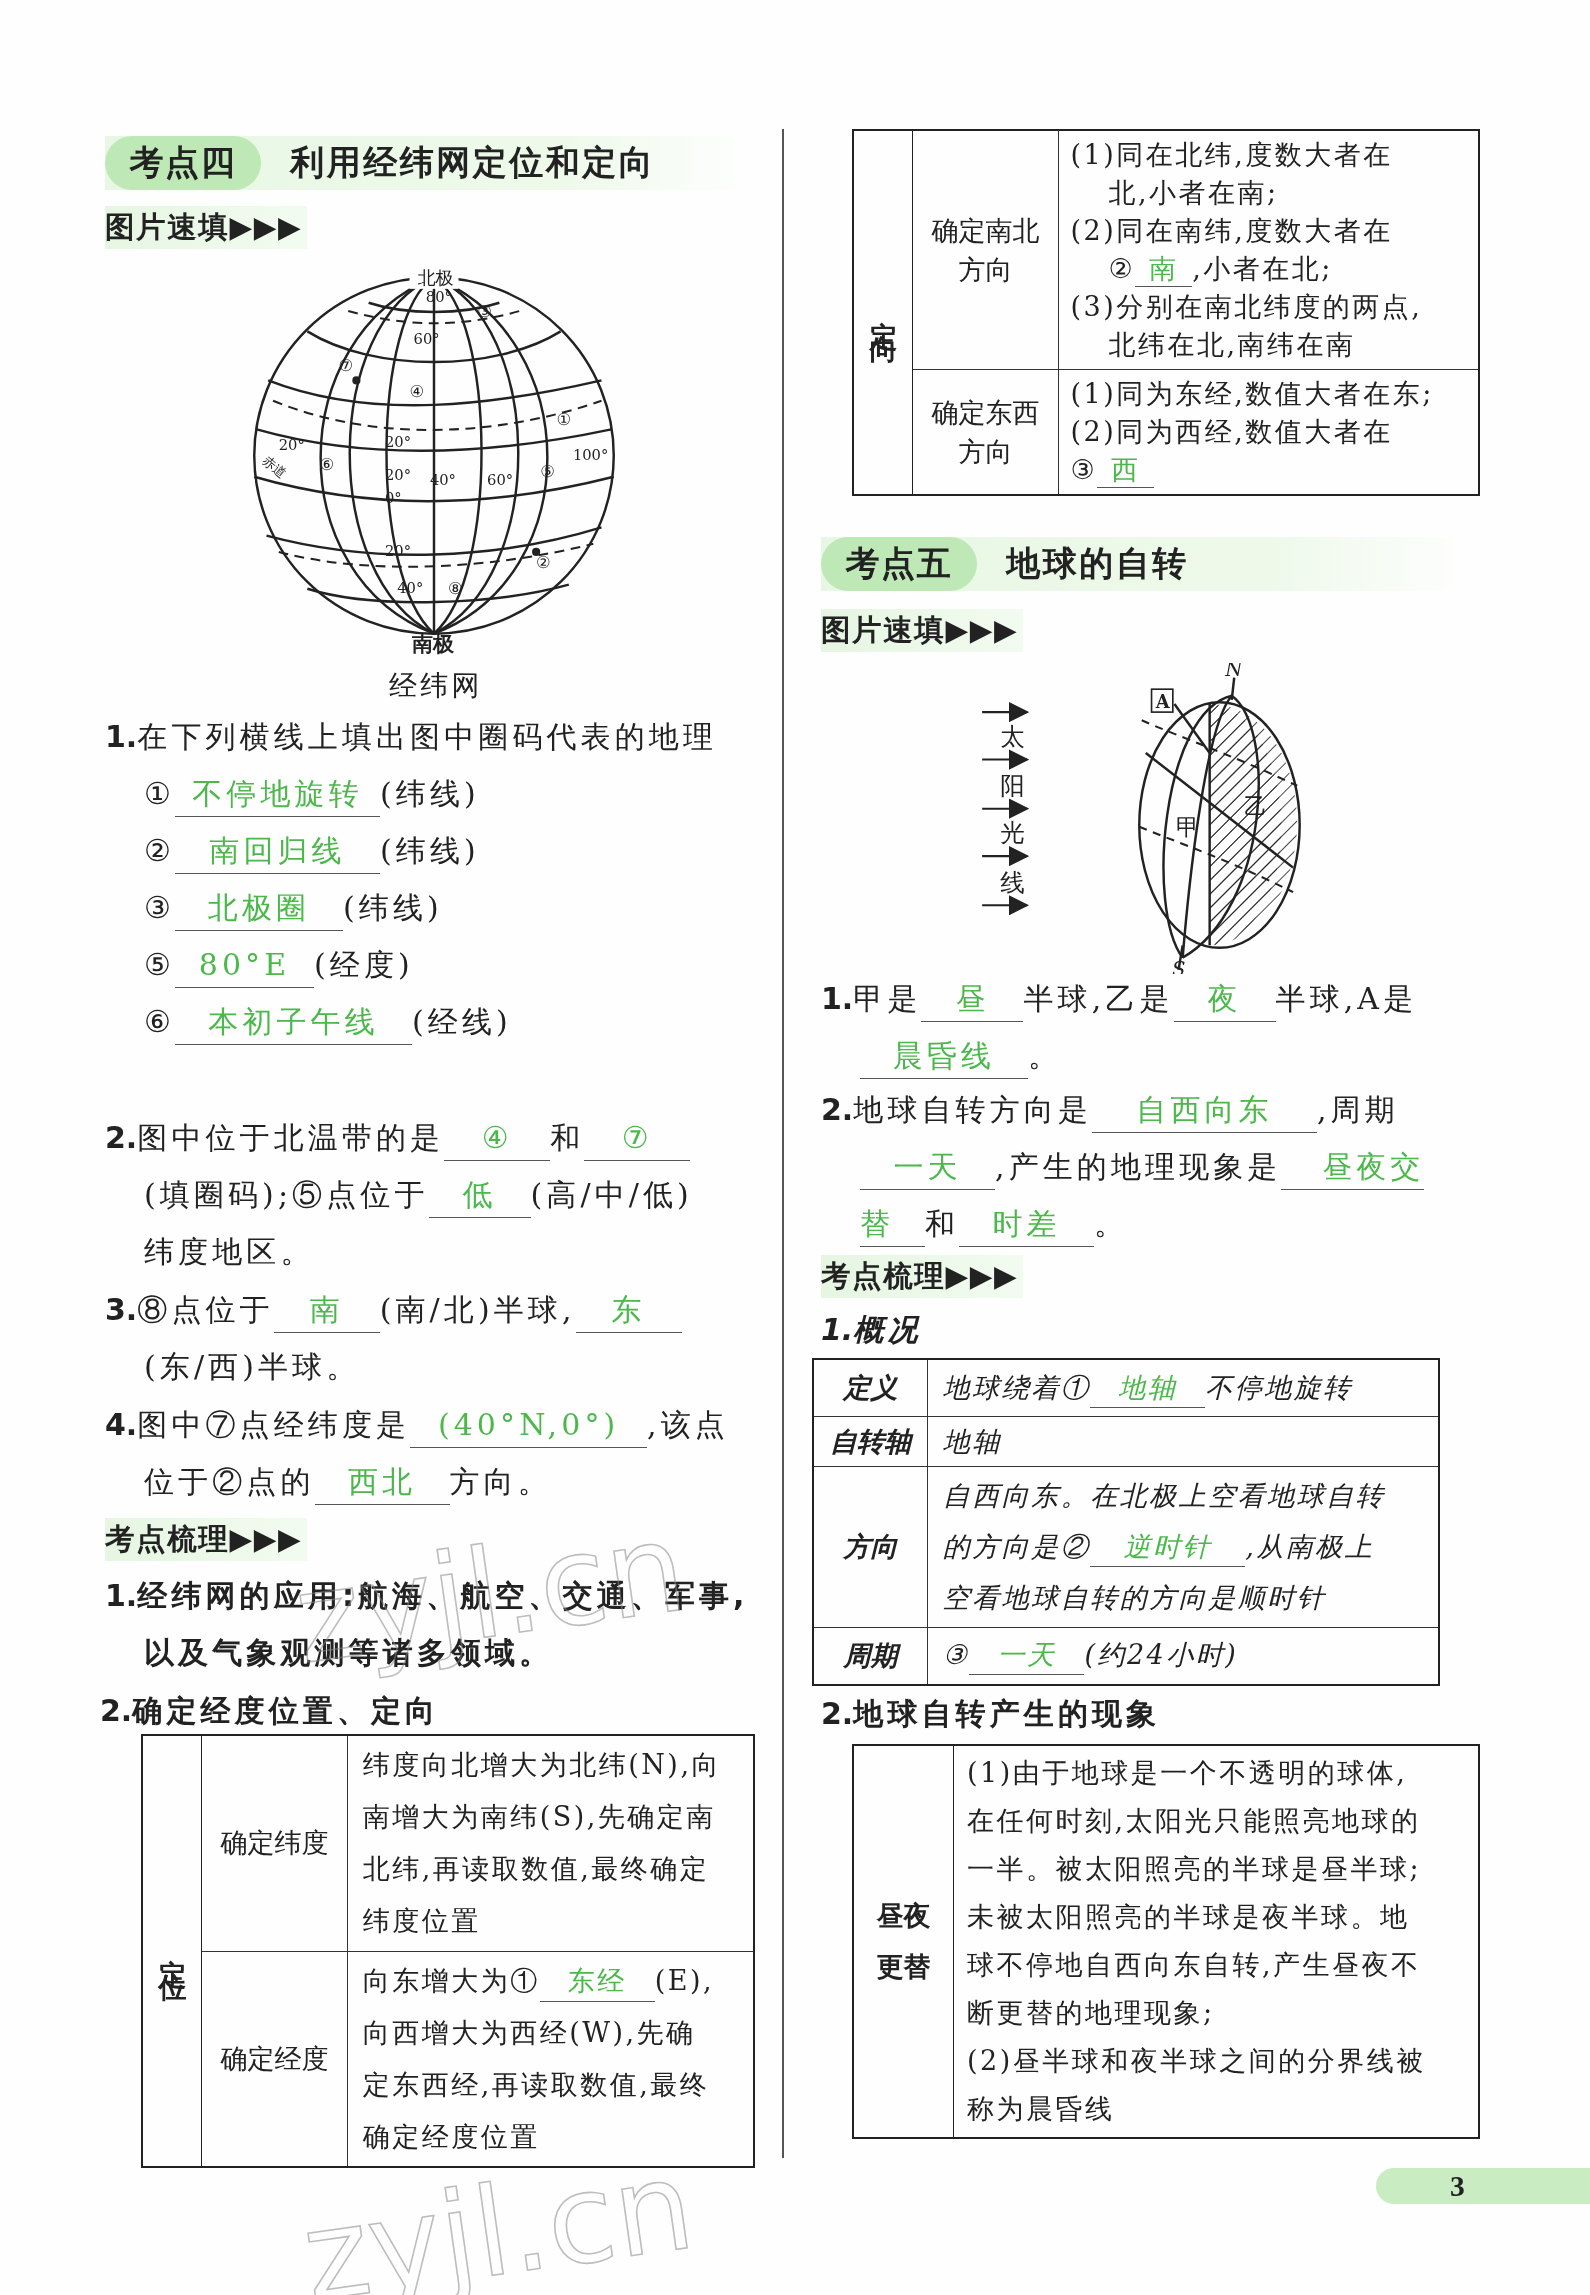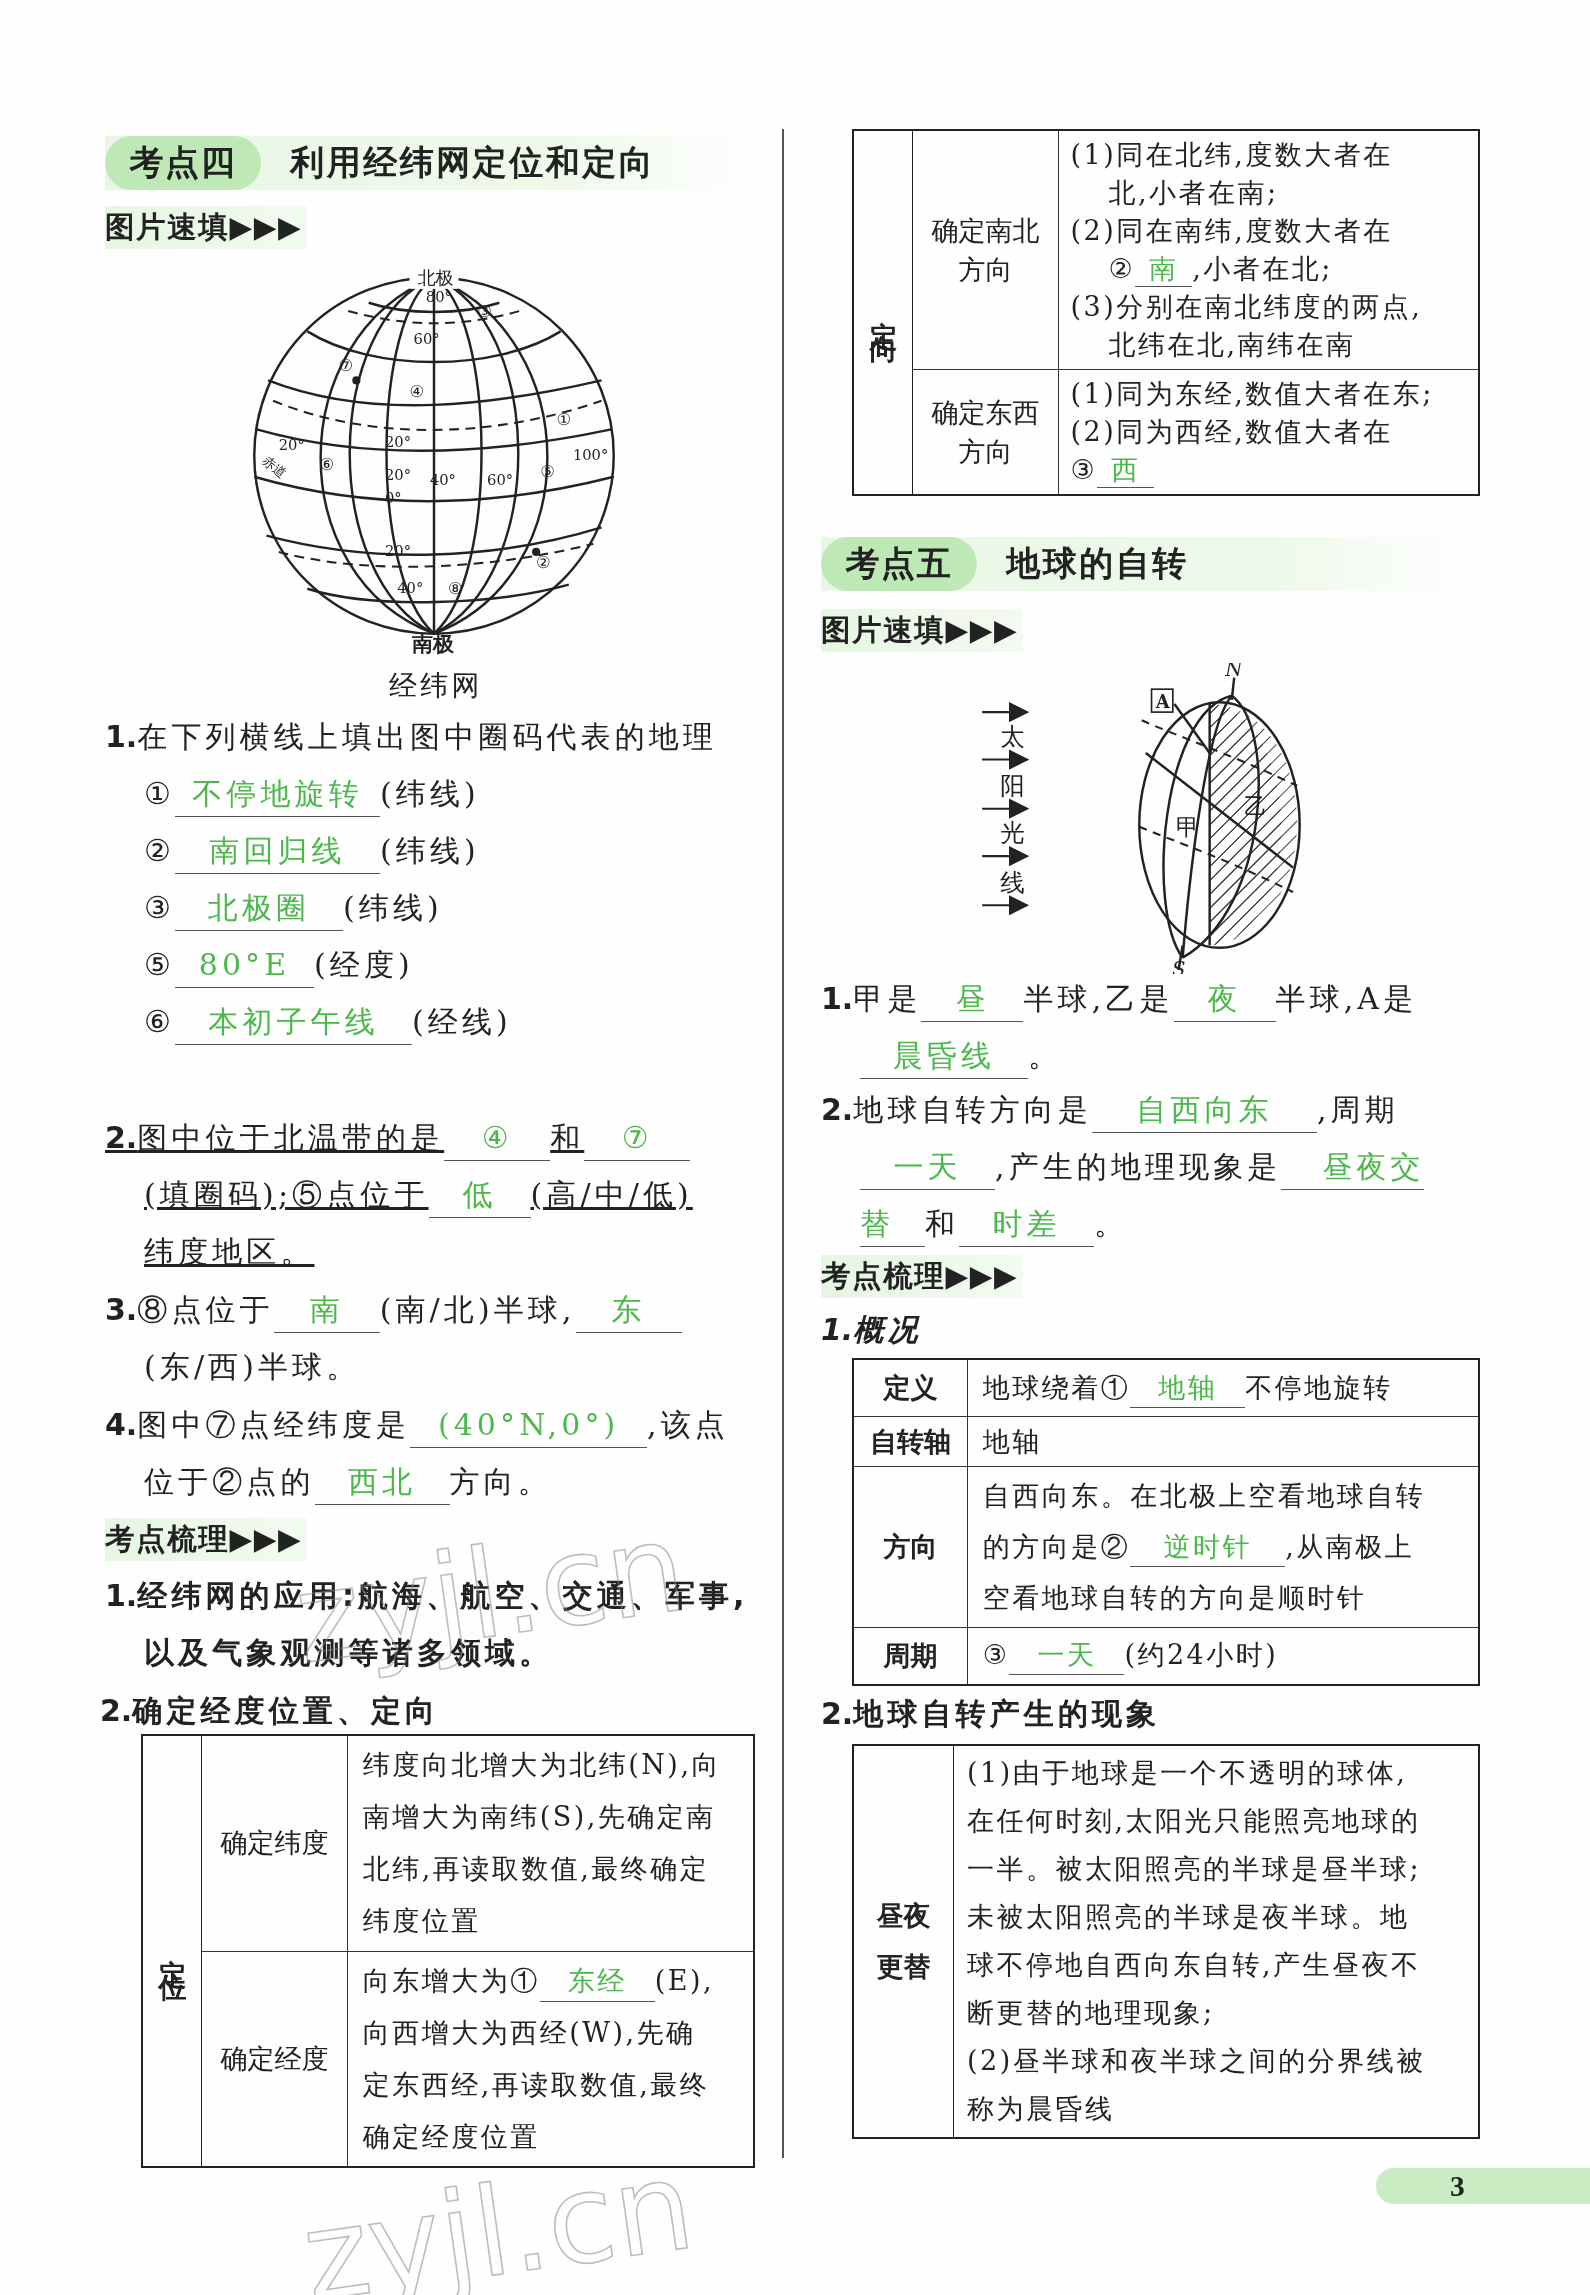--- a/index.html
+++ b/index.html
@@ -100,21 +100,21 @@
 
 <div class="abs q" style="left:105px;top:708px;width:654px;">
   <div><span class="qn">1.</span><span>在下列横线上填出图中圈码代表的地理</span></div>
   <div style="padding-left:39px;"><span>①</span><span class="blank" style="width:205px">不停地旋转</span><span>(纬线)</span></div>
   <div style="padding-left:39px;"><span>②</span><span class="blank" style="width:205px">南回归线</span><span>(纬线)</span></div>
   <div style="padding-left:39px;"><span>③</span><span class="blank" style="width:168px">北极圈</span><span>(纬线)</span></div>
   <div style="padding-left:39px;"><span>⑤</span><span class="blank" style="width:139px">80°E</span><span>(经度)</span></div>
   <div style="padding-left:39px;"><span>⑥</span><span class="blank" style="width:237px">本初子午线</span><span>(经线)</span></div>
 </div>
 
-<div class="abs q" style="left:105px;top:1109px;width:654px;text-decoration:underline;">
+<div class="abs q" style="left:105px;top:1109px;width:654px;">
   <div><span class="qn">2.</span><span>图中位于北温带的是</span><span class="blank" style="width:106px">④</span><span>和</span><span class="blank" style="width:106px">⑦</span></div>
   <div style="padding-left:39px;"><span>(填圈码);⑤点位于</span><span class="blank" style="width:102px">低</span><span>(高/中/低)</span></div>
   <div style="padding-left:39px;">纬度地区。</div>
 </div>
 
 <div class="abs q" style="left:105px;top:1281px;width:654px;">
   <div><span class="qn">3.</span><span>⑧点位于</span><span class="blank" style="width:106px">南</span><span>(南/北)半球,</span><span class="blank" style="width:106px">东</span></div>
   <div style="padding-left:39px;">(东/西)半球。</div>
 </div>
 
@@ -255,21 +255,21 @@
   <div><span class="qn">2.</span><span>地球自转方向是</span><span class="blank" style="width:225px">自西向东</span><span>,周期</span></div>
   <div style="padding-left:39px;"><span class="blank" style="width:135px">一天</span><span>,产生的地理现象是</span><span class="blank" style="width:143px;text-align:right;">昼夜交</span></div>
   <div style="padding-left:39px;"><span class="blank" style="width:65px;text-align:left;">替</span><span>和</span><span class="blank" style="width:135px">时差</span><span>。</span></div>
 </div>
 
 <div class="abs sub" style="left:821px;top:1255px;">考点梳理▶▶▶</div>
 <div class="abs q" style="left:821px;top:1301px;font-weight:bold;font-style:italic;">
   <span class="qn">1.</span><span class="sans">概况</span>
 </div>
 
-<table class="t" style="left:852px;top:1358px;width:628px;">
+<table class="t" style="left:812px;top:1358px;width:628px;font-style:italic;">
   <tbody>
       <tr>
     <td class="cellc bold sans" style="width:111px;border-left:2.5px solid #222;border-top:2.5px solid #222;height:54px;">定义</td>
     <td style="border-top:2.5px solid #222;border-right:2.5px solid #222;padding:0 14.7px;letter-spacing:2.5px;">
       <span>地球绕着①</span><span class="blank" style="width:115px;line-height:38px;">地轴</span><span>不停地旋转</span>
     </td>
   </tr>
   <tr>
     <td class="cellc bold sans" style="border-left:2.5px solid #222;height:47px;">自转轴</td>
     <td style="border-right:2.5px solid #222;padding:0 14.7px;letter-spacing:2.5px;">地轴</td>

